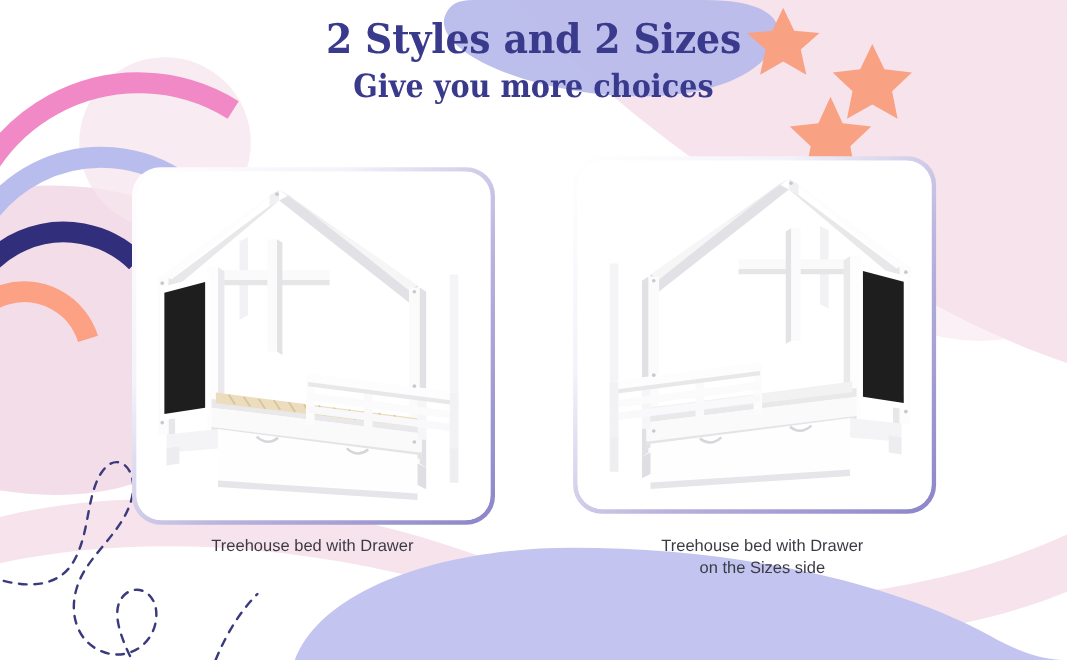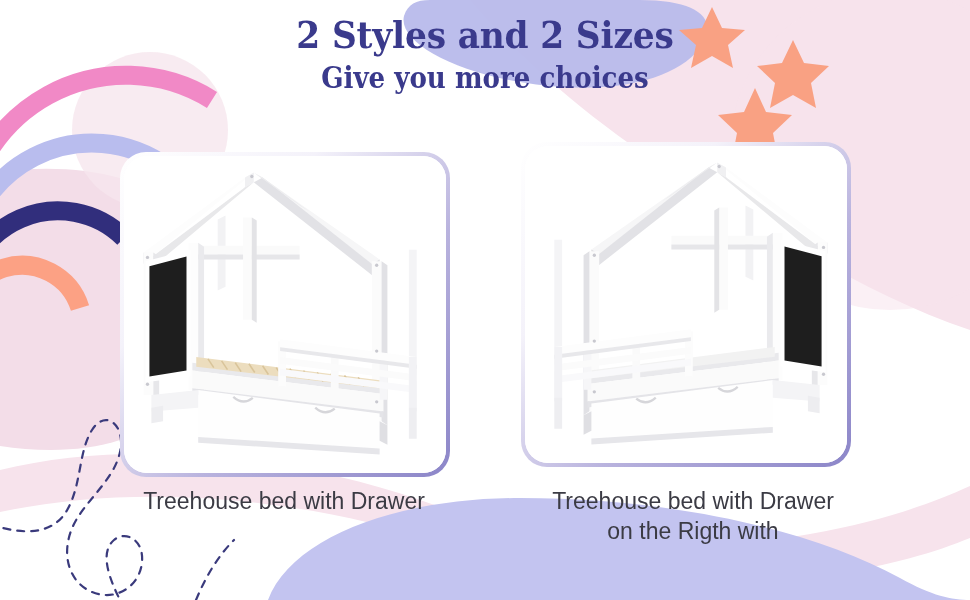--- a/index.html
+++ b/index.html
@@ -57,21 +57,21 @@
   #card-left  { left:120px; top:152px; }
   #card-right { left:521px; top:142px; }
 
   .bed-svg { position:absolute; left:0; top:0; width:100%; height:100%; }
 
   
   .caption {
     position:absolute;
     width:360px;
     text-align:center;
-    font-size:23px;
+    font-size:15px;
     line-height:1.3;
     color:#3b3b44;
     z-index:6;
     font-family:"Liberation Sans", sans-serif;
   }
   #caption-left  { left:104px; top:487px; }
   #caption-right { left:513px; top:487px; }
   .caption .l2 { display:block; }
 </style>
 </head>
@@ -326,16 +326,16 @@
       </svg>
     </div>
   </div>
 
   <div class="caption" id="caption-left">
     <span>Treehouse bed with Drawer</span>
   </div>
 
   <div class="caption" id="caption-right">
     <span>Treehouse bed with Drawer</span>
-    <span class="l2">on the Rigth with</span>
+    <span class="l2">on the Sizes side</span>
   </div>
 
 </div>
 
 </body></html>

